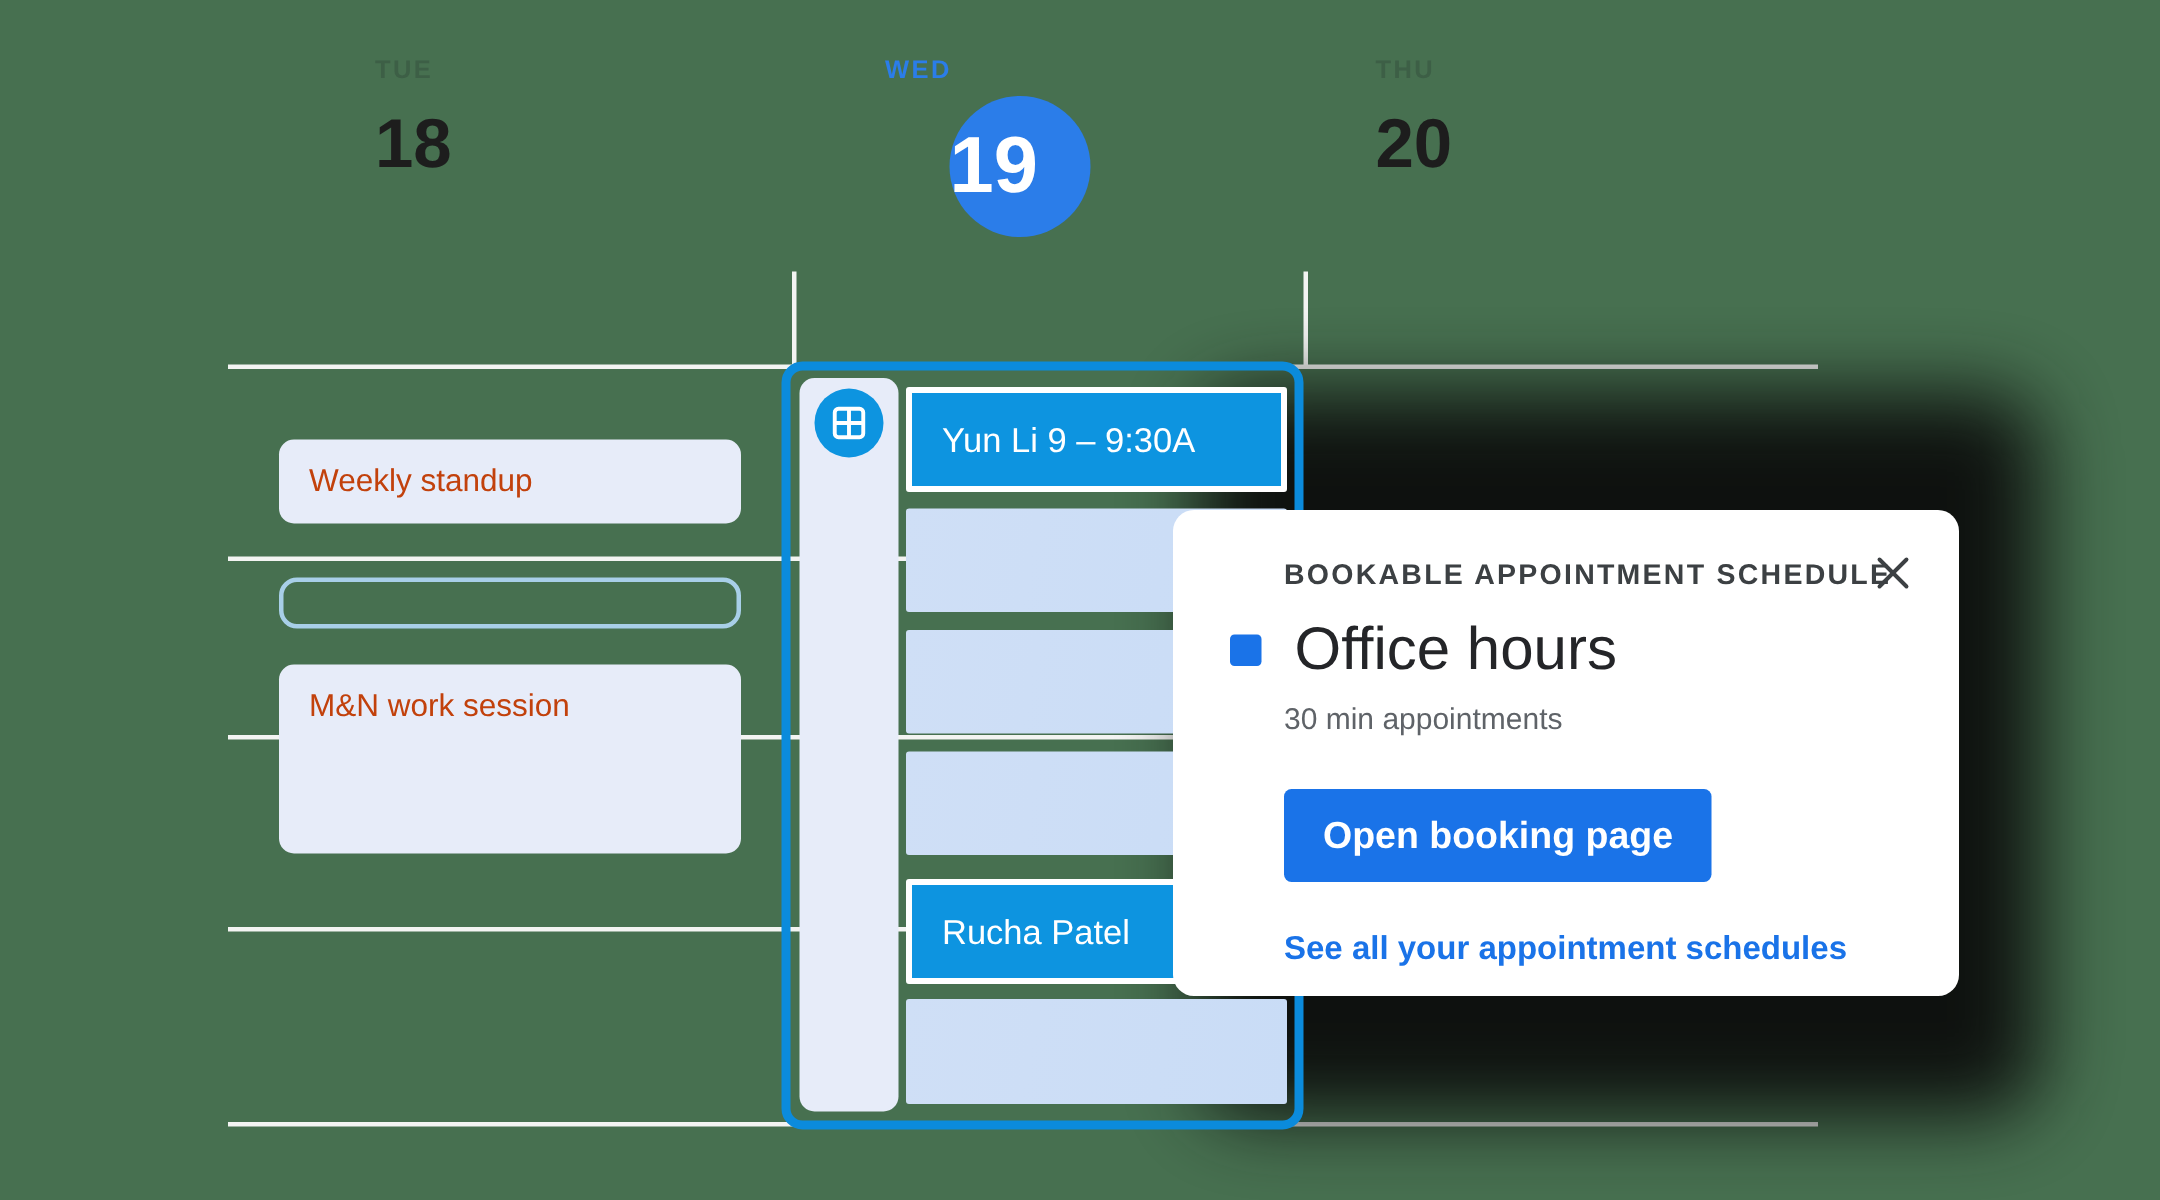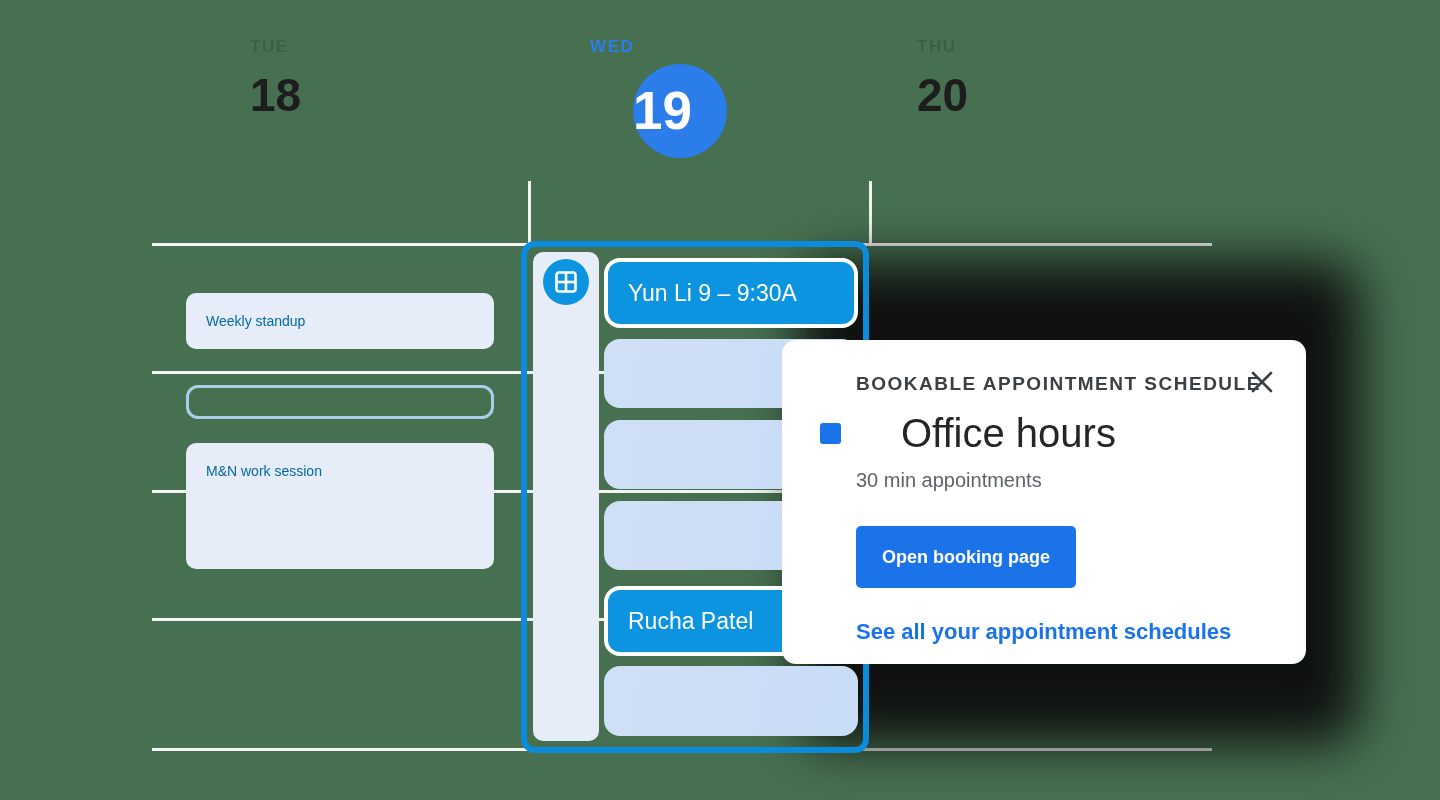--- a/index.html
+++ b/index.html
@@ -77,22 +77,22 @@
   }
 
   
   .evt {
     position: absolute;
     border-radius: 10px;
     box-sizing: border-box;
   }
   .evt-solid {
     background: #e7ecf9;
-    color: #0369a1;
-    font-size: 14px;
+    color: #c2410c;
+    font-size: 21px;
     line-height: 28px;
     padding: 14px 20px;
   }
   .evt-outline {
     background: transparent;
     border: 3px solid #a8cfe8;
     border-radius: 12px;
   }
 
   #evt-weekly { left: 186px; top: 293px; width: 308px; height: 56px; }
@@ -130,21 +130,21 @@
     display: flex;
     align-items: center;
     justify-content: center;
   }
   #sched-badge svg { display: block; }
 
   .slot {
     position: absolute;
     left: 604px;
     width: 254px;
-    border-radius: 16px;
+    border-radius: 2px;
     box-sizing: border-box;
   }
   .slot-empty {
     background: linear-gradient(100deg, #cfdff6 0%, #c9dcf6 100%);
   }
   .slot-booked {
     background: #0d94e0;
     border: 4px solid #ffffff;
     color: #ffffff;
     font-size: 23px;
@@ -191,21 +191,20 @@
     font-weight: 700;
     letter-spacing: 1.5px;
     color: #3c4043;
     line-height: 20px;
   }
   #popup-title-row {
     display: flex;
     align-items: center;
     margin-top: 14px;
     margin-left: -36px;
-    gap: 38px;
   }
   #popup-color-dot {
     width: 21px;
     height: 21px;
     background: #1a73e8;
     border-radius: 3px;
     flex: 0 0 auto;
   }
   #popup-title {
     font-size: 40px;
@@ -221,21 +220,21 @@
     margin-top: 8px;
   }
   #open-booking-page {
     margin-top: 32px;
     display: inline-block;
     background: #1a73e8;
     color: #ffffff;
     border: none;
     border-radius: 5px;
     font-family: inherit;
-    font-size: 18px;
+    font-size: 25px;
     font-weight: 700;
     line-height: 26px;
     padding: 18px 26px;
     cursor: pointer;
   }
   #see-all-schedules {
     display: block;
     margin-top: 30px;
     font-size: 22px;
     font-weight: 700;

